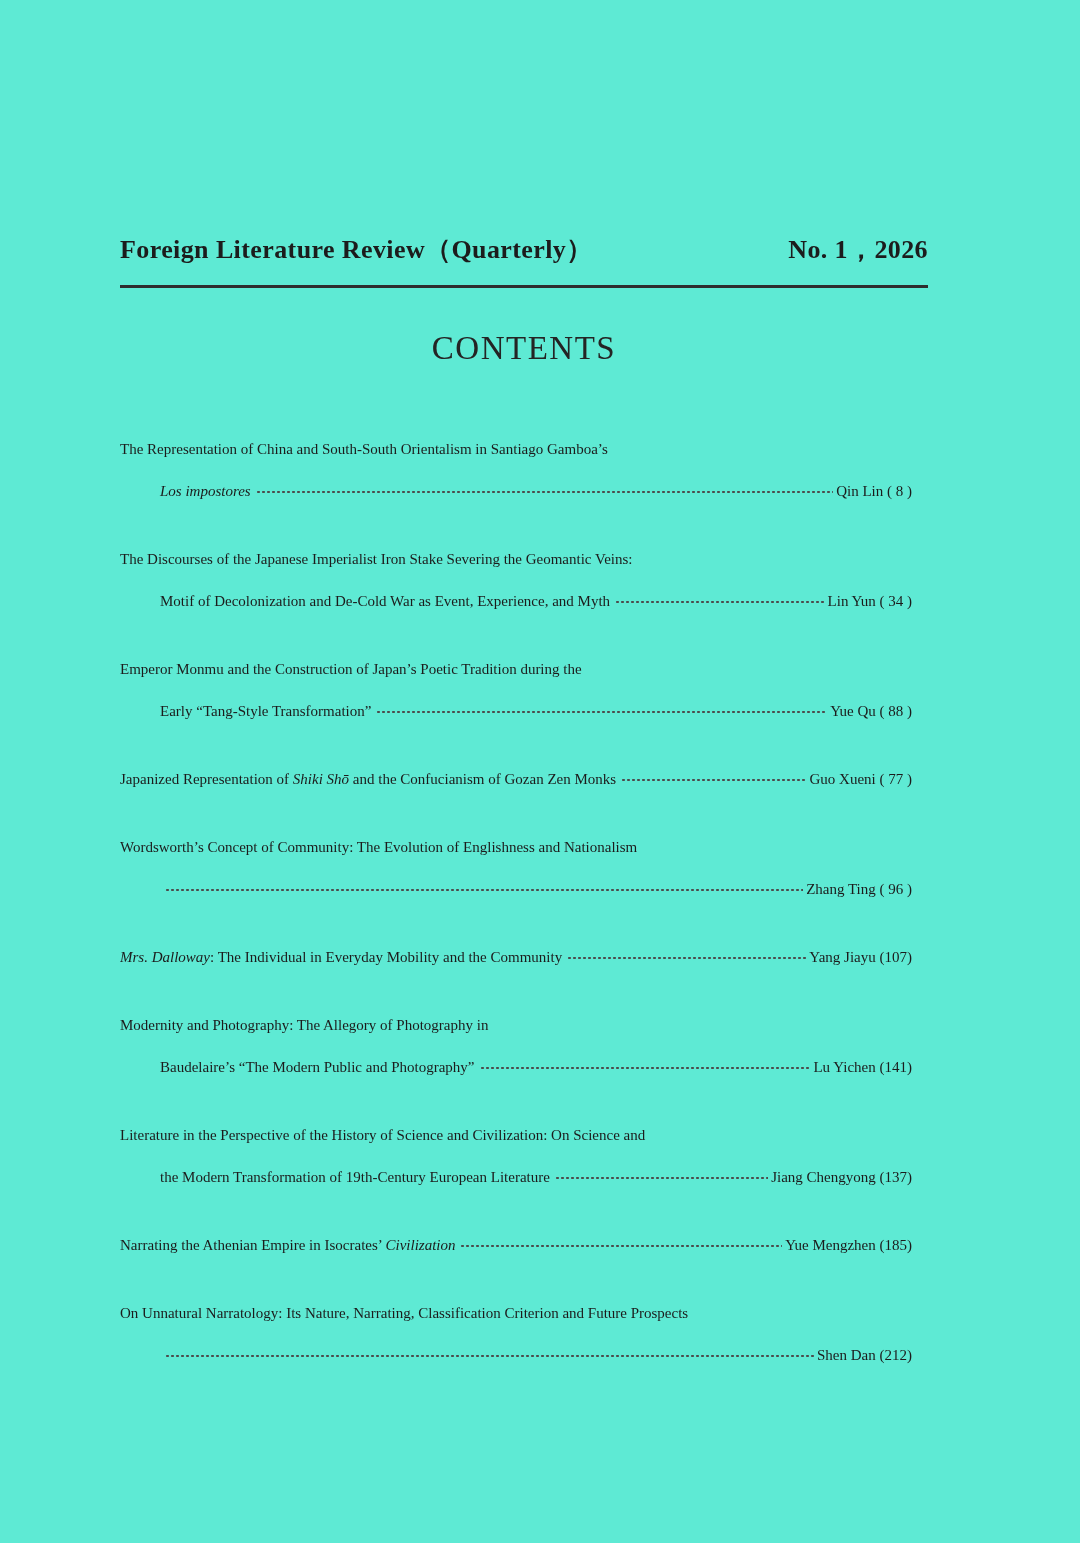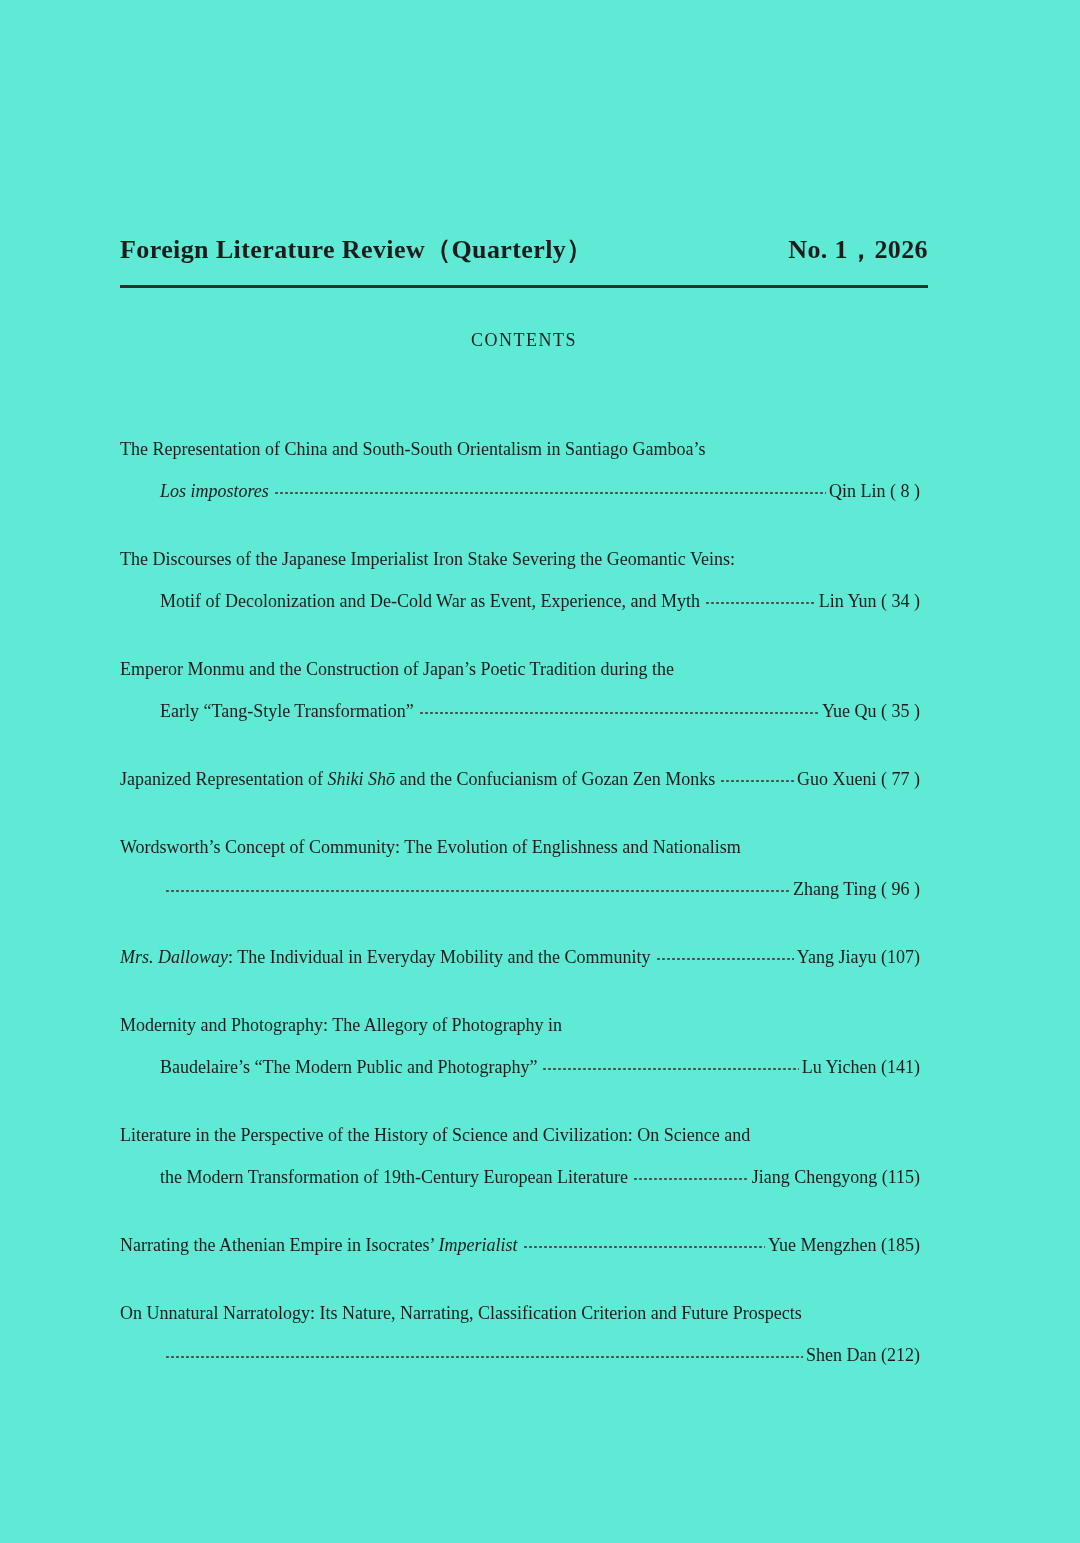--- a/index.html
+++ b/index.html
@@ -37,31 +37,31 @@
     top: 285px;
     height: 3px;
     background: #2e2e2e;
   }
   .contents-heading {
     position: absolute;
     left: 120px;
     right: 152px;
     top: 330px;
     text-align: center;
-    font-size: 18px;
+    font-size: 33px;
     font-weight: 400;
     letter-spacing: 1.5px;
     color: #242424;
   }
   .toc {
     position: absolute;
     left: 120px;
-    right: 160px;
+    right: 168px;
     top: 428px;
-    font-size: 18px;
+    font-size: 15px;
   }
   .entry {
     margin-bottom: 26px;
   }
   .toc-line {
     display: flex;
     align-items: baseline;
     line-height: 42px;
     overflow: hidden;
   }
@@ -122,21 +122,21 @@
           <span class="author">Lin Yun ( 34 )</span>
         </div>
       </div>
       <div class="entry">
         <div class="toc-line">
           <span class="titles"><span class="seg">Emperor Monmu and the Construction of Japan’s Poetic Tradition during the</span></span>
         </div>
         <div class="toc-line indent">
           <span class="titles"><span class="seg">Early “Tang-Style Transformation”</span></span>
           <span class="leader"></span>
-          <span class="author">Yue Qu ( 35 )</span>
+          <span class="author">Yue Qu ( 88 )</span>
         </div>
       </div>
       <div class="entry">
         <div class="toc-line">
           <span class="titles"><span class="seg">Japanized Representation of </span><span class="seg italic">Shiki Shō</span><span class="seg"> and the Confucianism of Gozan Zen Monks</span></span>
           <span class="leader"></span>
           <span class="author">Guo Xueni ( 77 )</span>
         </div>
       </div>
       <div class="entry">
@@ -165,26 +165,26 @@
           <span class="author">Lu Yichen (141)</span>
         </div>
       </div>
       <div class="entry">
         <div class="toc-line">
           <span class="titles"><span class="seg">Literature in the Perspective of the History of Science and Civilization: On Science and</span></span>
         </div>
         <div class="toc-line indent">
           <span class="titles"><span class="seg">the Modern Transformation of 19th-Century European Literature</span></span>
           <span class="leader"></span>
-          <span class="author">Jiang Chengyong (115)</span>
+          <span class="author">Jiang Chengyong (137)</span>
         </div>
       </div>
       <div class="entry">
         <div class="toc-line">
-          <span class="titles"><span class="seg">Narrating the Athenian Empire in Isocrates’ </span><span class="seg italic">Imperialist</span></span>
+          <span class="titles"><span class="seg">Narrating the Athenian Empire in Isocrates’ </span><span class="seg italic">Civilization</span></span>
           <span class="leader"></span>
           <span class="author">Yue Mengzhen (185)</span>
         </div>
       </div>
       <div class="entry">
         <div class="toc-line">
           <span class="titles"><span class="seg">On Unnatural Narratology: Its Nature, Narrating, Classification Criterion and Future Prospects</span></span>
         </div>
         <div class="toc-line indent">
           <span class="leader"></span>

